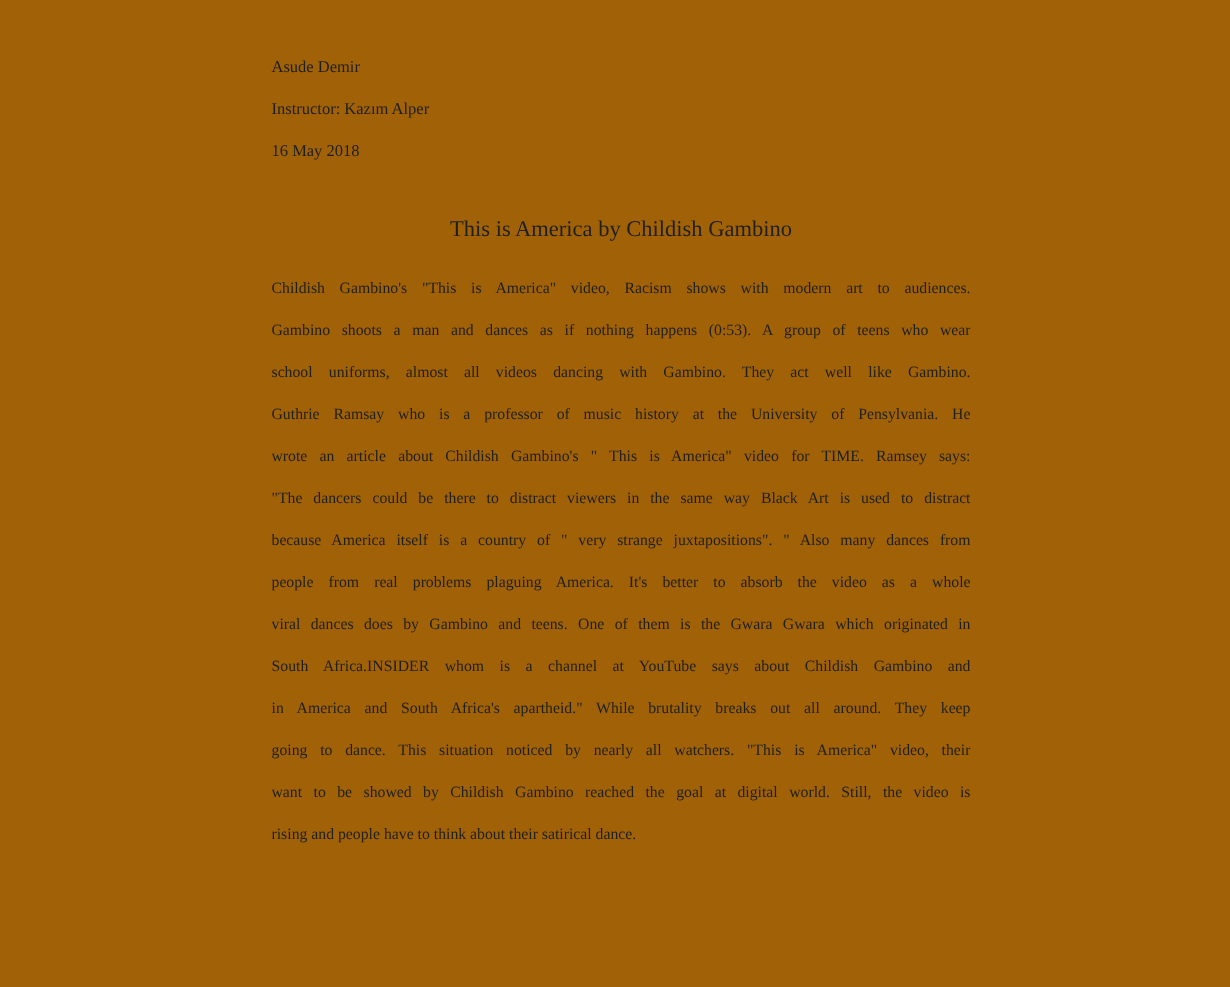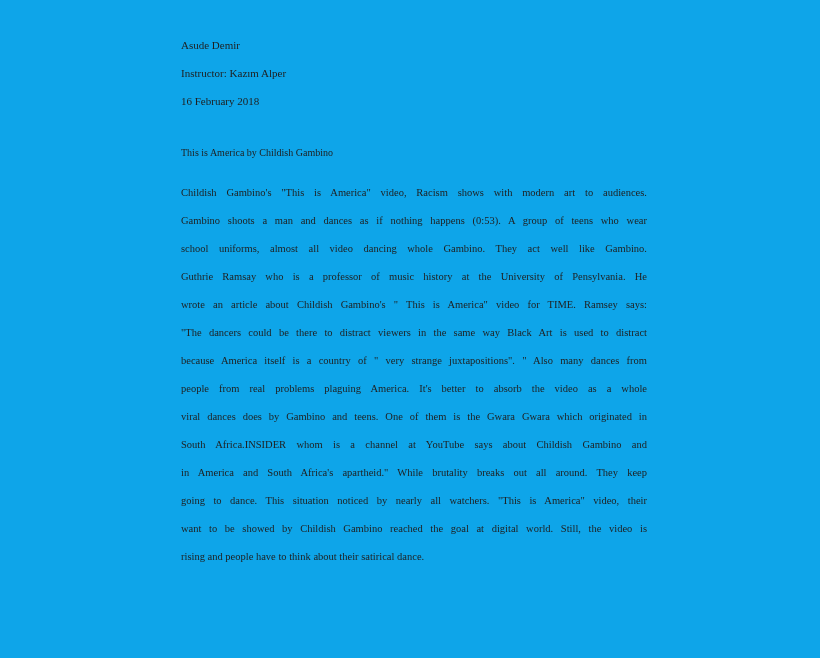--- a/index.html
+++ b/index.html
@@ -7,21 +7,21 @@
     padding: 0;
     width: 820px;
     height: 658px;
     background: #f6f6f5;
     overflow: hidden;
   }
   .canvas {
     position: relative;
     width: 820px;
     height: 658px;
-    background: #0ea5e9;
+    background: #a16207;
     font-family: "Liberation Serif", serif;
     color: #1f1f1f;
   }
   .header-block {
     position: absolute;
     left: 181px;
     top: 31px;
     width: 466px;
   }
   .header-line {
@@ -30,22 +30,22 @@
     font-size: 11px;
     white-space: nowrap;
   }
   .title-line {
     position: absolute;
     left: 181px;
     top: 139px;
     width: 466px;
     height: 28px;
     line-height: 28px;
-    font-size: 10px;
-    text-align: left;
+    font-size: 15px;
+    text-align: center;
     white-space: nowrap;
   }
   .body-block {
     position: absolute;
     left: 181px;
     top: 179px;
     width: 466px;
   }
   .body-line {
     height: 28px;
@@ -61,29 +61,29 @@
   }
 </style>
 </head>
 <body>
 
 <div class="canvas">
 
   <div class="header-block">
     <div class="header-line">Asude Demir</div>
     <div class="header-line">Instructor: Kazım Alper</div>
-    <div class="header-line">16 February 2018</div>
+    <div class="header-line">16 May 2018</div>
   </div>
 
   <div class="title-line">This is America by Childish Gambino</div>
 
   <div class="body-block">
     <div class="body-line">Childish Gambino's "This is America" video, Racism shows with modern art to audiences.</div>
     <div class="body-line">Gambino shoots a man and dances as if nothing happens (0:53). A group of teens who wear</div>
-    <div class="body-line">school uniforms, almost all video dancing whole Gambino. They act well like Gambino.</div>
+    <div class="body-line">school uniforms, almost all videos dancing with Gambino. They act well like Gambino.</div>
     <div class="body-line">Guthrie Ramsay who is a professor of music history at the University of Pensylvania. He</div>
     <div class="body-line">wrote an article about Childish Gambino's " This is America" video for TIME. Ramsey says:</div>
     <div class="body-line">"The dancers could be there to distract viewers in the same way Black Art is used to distract</div>
     <div class="body-line">because America itself is a country of " very strange juxtapositions". " Also many dances from</div>
     <div class="body-line">people from real problems plaguing America. It's better to absorb the video as a whole</div>
     <div class="body-line">viral dances does by Gambino and teens. One of them is the Gwara Gwara which originated in</div>
     <div class="body-line">South Africa.INSIDER whom is a channel at YouTube says about Childish Gambino and</div>
     <div class="body-line">in America and South Africa's apartheid." While brutality breaks out all around. They keep</div>
     <div class="body-line">going to dance. This situation noticed by nearly all watchers. "This is America" video, their</div>
     <div class="body-line">want to be showed by Childish Gambino reached the goal at digital world. Still, the video is</div>

